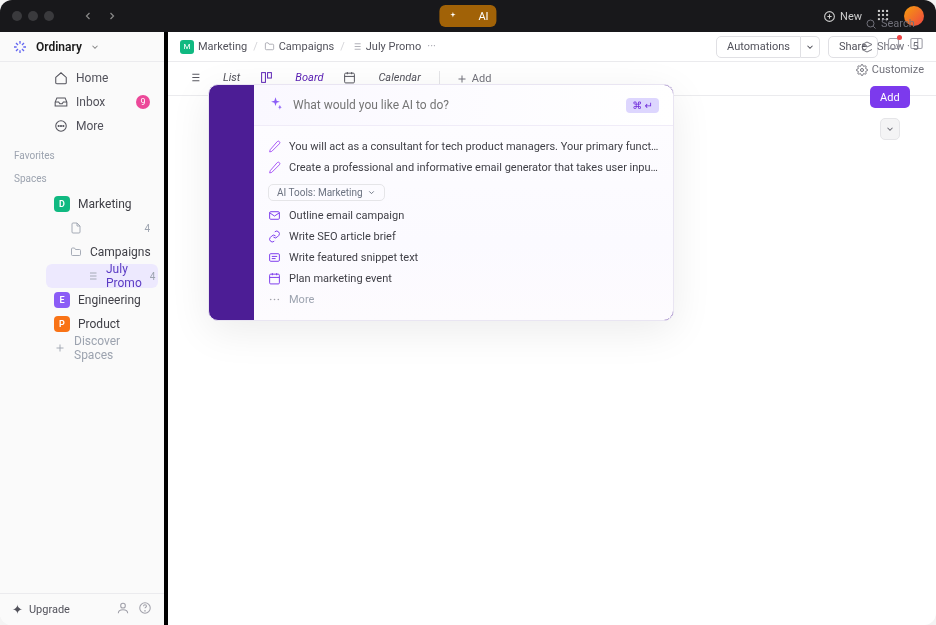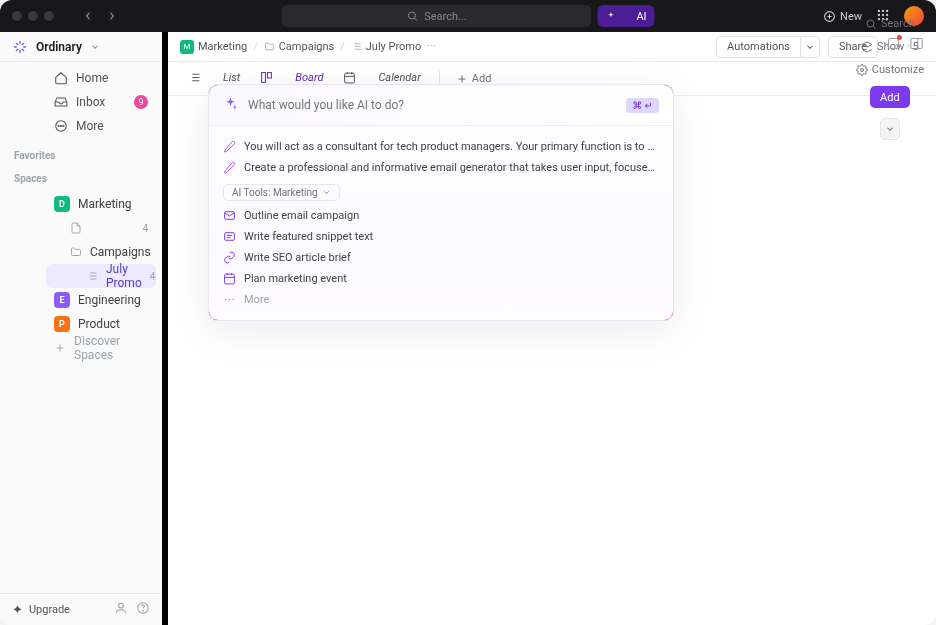--- a/index.html
+++ b/index.html
@@ -10,45 +10,45 @@
     
     .titlebar { height: 32px; background: #18181b; display: flex; align-items: center; padding: 0 12px; gap: 8px; position: relative; }
     .traffic-lights { display: flex; gap: 6px; }
     .tl { width: 10px; height: 10px; border-radius: 50%; background: #3a3a3d; }
     .nav-arrows { display: flex; gap: 4px; margin-left: 16px; }
     .nav-arrow { width: 20px; height: 20px; display: flex; align-items: center; justify-content: center; color: #888; cursor: pointer; border-radius: 4px; }
     .nav-arrow svg { width: 12px; height: 12px; }
     .search-wrap { position: absolute; left: 50%; transform: translateX(-50%); display: flex; align-items: center; gap: 6px; }
     .search-box { width: 310px; height: 22px; background: #2a2a2e; border-radius: 6px; display: flex; align-items: center; justify-content: center; gap: 6px; color: #888; font-size: 11px; }
     .search-box svg { width: 12px; height: 12px; }
-    .ai-pill { height: 22px; padding: 0 8px; background: #4c1d95; border-radius: 6px; color: #fff; font-size: 11px; display: flex; align-items: center; gap: 20px; }
+    .ai-pill { height: 22px; padding: 0 8px; background: #a16207; border-radius: 6px; color: #fff; font-size: 11px; display: flex; align-items: center; gap: 20px; }
     .ai-pill svg { width: 11px; height: 11px; }
     .titlebar-right { margin-left: auto; display: flex; align-items: center; gap: 14px; }
     .new-btn { color: #ccc; font-size: 11px; display: flex; align-items: flex-start; gap: 4px; cursor: pointer; }
     .new-btn svg { width: 13px; height: 13px; }
     .grid-icon { color: #ccc; cursor: pointer; }
     .grid-icon svg { width: 14px; height: 14px; }
     .avatar { width: 20px; height: 20px; border-radius: 50%; background: linear-gradient(135deg,#f59e0b,#ef4444); }
     
     
     .layout { display: flex; height: calc(100% - 32px); }
     
     
-    .sidebar { width: 168px; border-right: 6px solid #000000; display: flex; flex-direction: column; background: #fafafa; }
+    .sidebar { width: 168px; border-right: 4px solid #000000; display: flex; flex-direction: column; background: #fafafa; }
     .workspace-header { height: 30px; display: flex; align-items: center; padding: 0 12px; gap: 8px; border-bottom: 1px solid #ebebee; }
     .ws-logo { width: 16px; height: 16px; }
     .ws-name { font-size: 12px; font-weight: 600; color: #1a1a1a; }
     .ws-chev { color: #888; }
     
     .sb-section { padding: 4px 6px; margin-left: 40px; }
     .sb-item { height: 24px; display: flex; align-items: center; padding: 0 8px; gap: 8px; border-radius: 6px; cursor: pointer; color: #52525b; font-size: 12px; }
     .sb-item svg, .sb-item .sb-icon { width: 14px; height: 14px; flex-shrink: 0; }
     .sb-badge { margin-left: auto; background: #ec4899; color: #fff; font-size: 9px; border-radius: 8px; min-width: 14px; height: 14px; display: flex; align-items: center; justify-content: center; padding: 0 3px; }
     
-    .sb-heading { font-size: 10px; color: #9ca3af; padding: 8px 14px 4px; font-weight: 700; }
+    .sb-heading { font-size: 10px; color: #9ca3af; padding: 8px 14px 4px; font-weight: 400; }
     
     .space-item { height: 24px; display: flex; align-items: center; padding: 0 8px; gap: 8px; border-radius: 6px; cursor: pointer; font-size: 12px; color: #3f3f46; }
     .space-item.active { background: #ede9fe; color: #5b3bc4; }
     .space-item.indent-1 { padding-left: 24px; }
     .space-item.indent-2 { padding-left: 40px; }
     .space-sq { width: 16px; height: 16px; border-radius: 4px; display: flex; align-items: center; justify-content: center; color: #fff; font-size: 9px; font-weight: 600; flex-shrink: 0; }
     .space-count { margin-left: auto; color: #9ca3af; font-size: 10px; }
     .space-item svg { width: 12px; height: 12px; color: #9ca3af; flex-shrink: 0; }
     
     .sidebar-footer { margin-top: auto; border-top: 1px solid #ebebee; padding: 6px 12px; display: flex; align-items: center; gap: 8px; }
@@ -83,21 +83,21 @@
     .view-tab svg { width: 13px; height: 13px; }
     .view-sep { width: 1px; height: 16px; background: #e5e5e8; margin: 0 6px; }
     .view-add { color: #71717a; cursor: pointer; display: flex; align-items: center; gap: 4px; padding: 0 6px; }
     .view-right { margin-left: auto; display: flex; align-items: center; gap: 10px; flex-direction: column; }
     .view-action { display: flex; align-items: center; gap: 4px; color: #71717a; cursor: pointer; }
     .view-action svg { width: 12px; height: 12px; }
     .btn-primary { height: 22px; background: #7c3aed; color: #fff; border: none; border-radius: 5px; padding: 0 10px; font-size: 11px; cursor: pointer; }
     .btn-chev { height: 22px; width: 20px; background: #f4f4f5; border: 1px solid #e5e5e8; border-radius: 5px; display: flex; align-items: center; justify-content: center; color: #71717a; cursor: pointer; }
     
     
-    .ai-panel { position: absolute; left: 40px; top: 52px; width: 466px; background: #b91c1c; border: 1px solid #e9e5f2; border-radius: 10px; box-shadow: 0 10px 40px rgba(0,0,0,0.08); overflow: hidden; }
+    .ai-panel { position: absolute; left: 40px; top: 52px; width: 466px; background: #4c1d95; border: 1px solid #e9e5f2; border-radius: 10px; box-shadow: 0 10px 40px rgba(0,0,0,0.08); overflow: hidden; padding-left: 45px; }
     .ai-head { height: 40px; display: flex; align-items: center; padding: 0 14px; gap: 10px; background: linear-gradient(90deg,#faf8ff,#fff); }
     .ai-sparkle { color: #8b5cf6; }
     .ai-sparkle svg { width: 15px; height: 15px; }
     .ai-input { flex: 1; border: none; outline: none; font-size: 12px; color: #6b7280; background: transparent; }
     .ai-kbd { background: #ddd6fe; color: #6d28d9; font-size: 10px; padding: 2px 6px; border-radius: 4px; display: flex; align-items: center; gap: 2px; }
     .ai-body { border-top: 1px solid #f0ecf8; padding: 10px 14px; background: linear-gradient(180deg, #fdfcff, #fbfaff 60%, #fdfbfe); }
     .ai-section-title { font-size: 11px; color: #9ca3af; margin-bottom: 6px; }
     .ai-row { display: flex; align-items: center; gap: 8px; padding: 4px 0; font-size: 11px; color: #3f3f46; cursor: pointer; }
     .ai-row svg { width: 13px; height: 13px; flex-shrink: 0; }
     .ai-row .clip { white-space: nowrap; overflow: hidden; text-overflow: ellipsis; }
@@ -125,27 +125,20 @@
             <polyline points="15 18 9 12 15 6"></polyline>
           </svg>
       </div>
       <div class="nav-arrow">
         <svg viewBox="0 0 24 24" fill="none" stroke="currentColor" stroke-width="2.5">
             <polyline points="9 18 15 12 9 6"></polyline>
           </svg>
       </div>
     </div>
     <div class="search-wrap">
-      <div class="search-box">
-        <svg viewBox="0 0 24 24" fill="none" stroke="currentColor" stroke-width="2">
-            <circle cx="11" cy="11" r="7"></circle>
-            <line x1="21" y1="21" x2="16.5" y2="16.5"></line>
-          </svg>
-        <span>Search...</span>
-      </div>
       <div class="ai-pill">
         <svg viewBox="0 0 24 24" fill="currentColor">
             <path d="M12 2l1.5 4.5L18 8l-4.5 1.5L12 14l-1.5-4.5L6 8l4.5-1.5z"></path>
           </svg>
         <span>AI</span>
       </div>
     </div>
     <div class="titlebar-right">
       <div class="new-btn">
         <svg viewBox="0 0 24 24" fill="none" stroke="currentColor" stroke-width="2">
@@ -439,32 +432,32 @@
 
           <div class="ai-row">
             <svg class="ai-tool-icon" viewBox="0 0 24 24" fill="none" stroke="currentColor" stroke-width="1.8">
                 <rect x="3" y="5" width="18" height="14" rx="2"></rect>
                 <polyline points="3 7 12 13 21 7"></polyline>
               </svg>
             <span>Outline email campaign</span>
           </div>
           <div class="ai-row">
             <svg class="ai-tool-icon" viewBox="0 0 24 24" fill="none" stroke="currentColor" stroke-width="1.8">
+                <path d="M10 13a5 5 0 007 0l3-3a5 5 0 00-7-7l-1 1"></path>
+                <path d="M14 11a5 5 0 00-7 0l-3 3a5 5 0 007 7l1-1"></path>
+              </svg>
+            <span>Write SEO article brief</span>
+          </div>
+          <div class="ai-row">
+            <svg class="ai-tool-icon" viewBox="0 0 24 24" fill="none" stroke="currentColor" stroke-width="1.8">
                 <rect x="3" y="5" width="18" height="14" rx="2"></rect>
                 <line x1="7" y1="10" x2="17" y2="10"></line>
                 <line x1="7" y1="14" x2="14" y2="14"></line>
               </svg>
             <span>Write featured snippet text</span>
-          </div>
-          <div class="ai-row">
-            <svg class="ai-tool-icon" viewBox="0 0 24 24" fill="none" stroke="currentColor" stroke-width="1.8">
-                <path d="M10 13a5 5 0 007 0l3-3a5 5 0 00-7-7l-1 1"></path>
-                <path d="M14 11a5 5 0 00-7 0l-3 3a5 5 0 007 7l1-1"></path>
-              </svg>
-            <span>Write SEO article brief</span>
           </div>
           <div class="ai-row">
             <svg class="ai-tool-icon" viewBox="0 0 24 24" fill="none" stroke="currentColor" stroke-width="1.8">
                 <rect x="3" y="4" width="18" height="18" rx="2"></rect>
                 <line x1="16" y1="2" x2="16" y2="6"></line>
                 <line x1="8" y1="2" x2="8" y2="6"></line>
                 <line x1="3" y1="10" x2="21" y2="10"></line>
               </svg>
             <span>Plan marketing event</span>
           </div>

